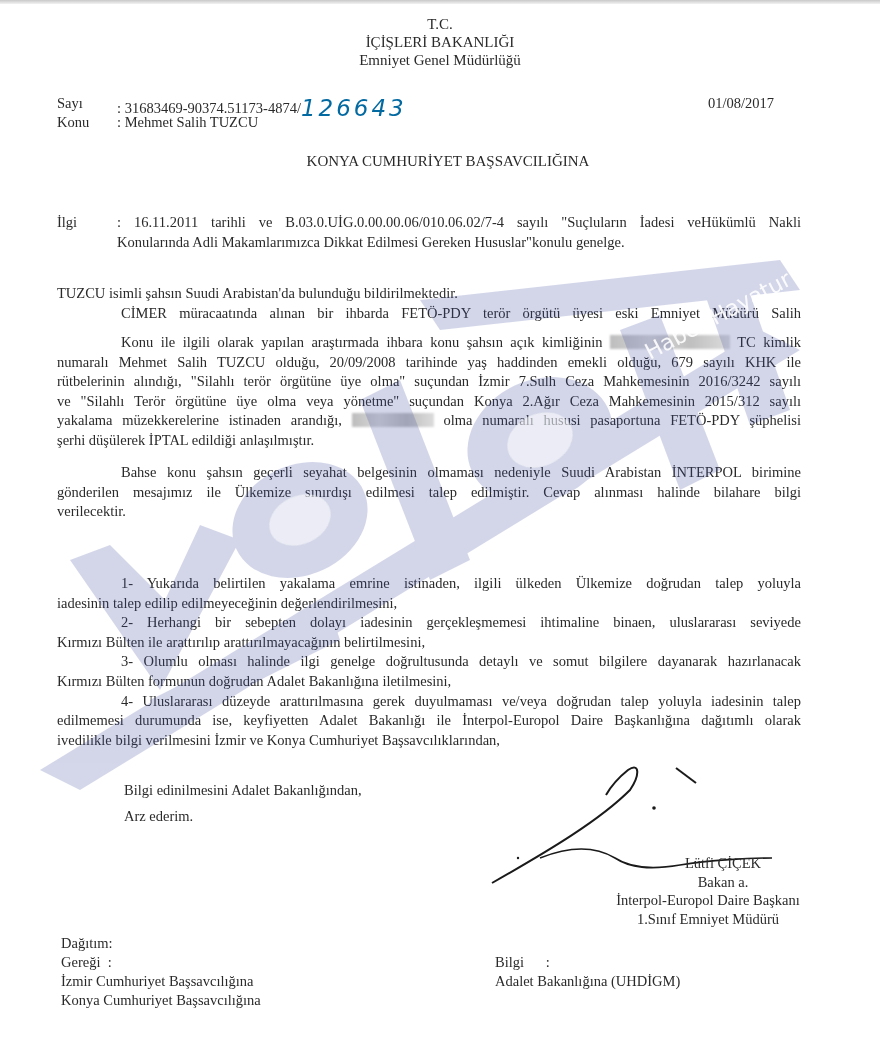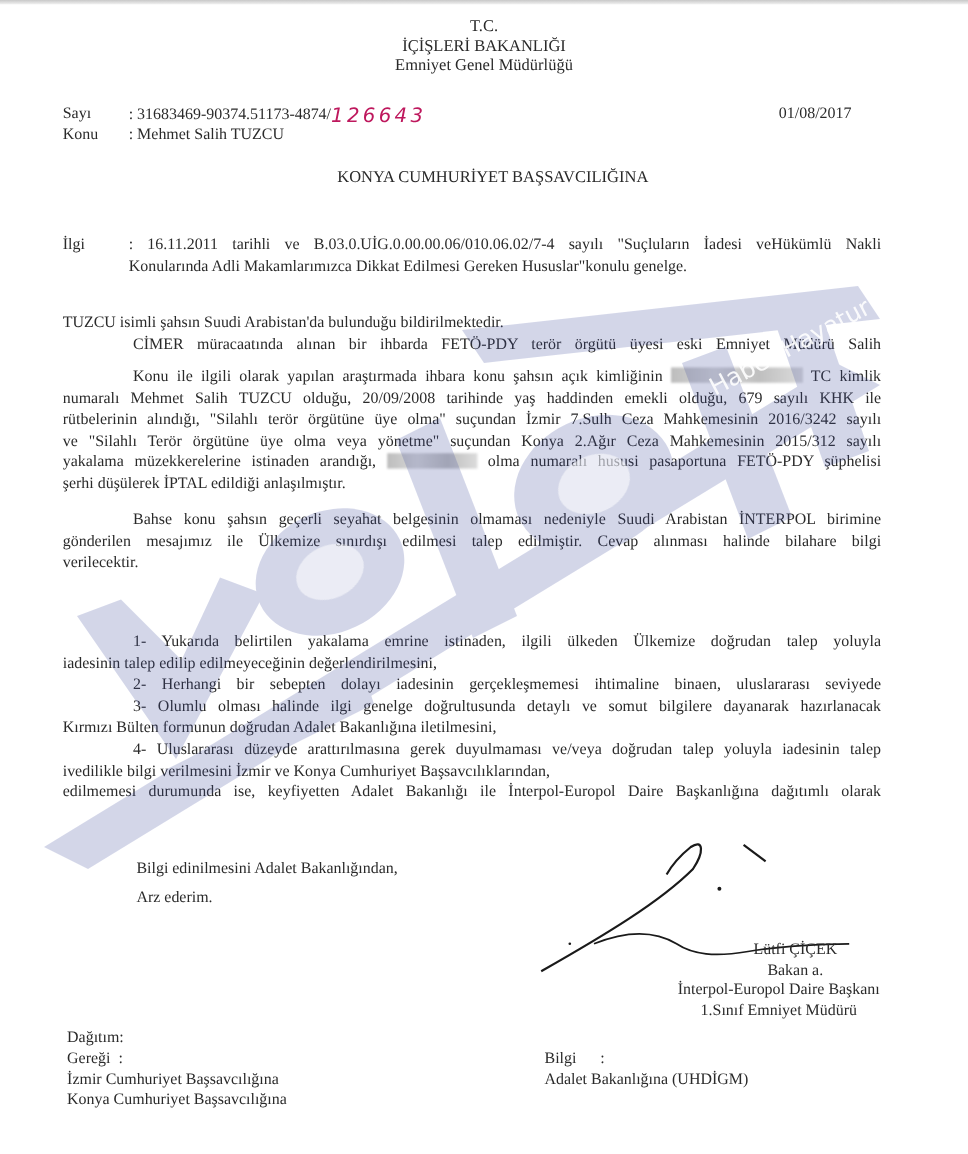--- a/index.html
+++ b/index.html
@@ -11,22 +11,22 @@
   .abs { position: absolute; white-space: nowrap; }
   .hdr { position: absolute; left: 0; width: 880px; text-align: center; font-size: 15px; line-height: 18px; }
   .meta { font-size: 14.5px; }
   .para { position: absolute; left: 57px; width: 744px; font-size: 14.5px; line-height: 19.6px;
           text-align: justify; }
   .para .line { display: block; text-align: justify; text-align-last: justify; white-space: nowrap; }
   .para .line.last { text-align-last: left; }
   .indent { padding-left: 64px; }
   .redact { display: inline-block; background: linear-gradient(90deg,#bdbdbd,#d8d8d8,#bfbfbf,#dcdcdc);
             height: 14px; vertical-align: -2px; filter: blur(1px); }
-  .handnum { font-family: "DejaVu Sans", sans-serif; font-size: 18px; font-style: italic;
-             letter-spacing: 3px; color: #be185d; vertical-align: -3px; }
+  .handnum { font-family: "DejaVu Sans", sans-serif; font-size: 23px; font-style: italic;
+             letter-spacing: 3px; color: #0369a1; vertical-align: -3px; }
   .watermark { position: absolute; left: 0; top: 0; width: 880px; height: 1049px; pointer-events: none; }
   .sigblock { position: absolute; text-align: center; font-size: 14.5px; line-height: 18.5px; }
 </style>
 </head>
 <body>
 
 <div class="topbar"></div>
 
 <div class="page">
 
@@ -68,25 +68,26 @@
     <span class="line indent">Bahse konu şahsın geçerli seyahat belgesinin olmaması nedeniyle Suudi Arabistan İNTERPOL birimine</span>
     <span class="line">gönderilen mesajımız ile Ülkemize sınırdışı edilmesi talep edilmiştir. Cevap alınması halinde bilahare bilgi</span>
     <span class="line last">verilecektir.</span>
   </div>
 
 
   <div class="para" style="top:574px;">
     <span class="line indent">1- Yukarıda belirtilen yakalama emrine istinaden, ilgili ülkeden Ülkemize doğrudan talep yoluyla</span>
     <span class="line last">iadesinin talep edilip edilmeyeceğinin değerlendirilmesini,</span>
     <span class="line indent">2- Herhangi bir sebepten dolayı iadesinin gerçekleşmemesi ihtimaline binaen, uluslararası seviyede</span>
+    <span class="line last">Kırmızı Bülten ile arattırılıp arattırılmayacağının belirtilmesini,</span>
     <span class="line indent">3- Olumlu olması halinde ilgi genelge doğrultusunda detaylı ve somut bilgilere dayanarak hazırlanacak</span>
     <span class="line last">Kırmızı Bülten formunun doğrudan Adalet Bakanlığına iletilmesini,</span>
     <span class="line indent">4- Uluslararası düzeyde arattırılmasına gerek duyulmaması ve/veya doğrudan talep yoluyla iadesinin talep</span>
+    <span class="line">edilmemesi durumunda ise, keyfiyetten Adalet Bakanlığı ile İnterpol-Europol Daire Başkanlığına dağıtımlı olarak</span>
     <span class="line last">ivedilikle bilgi verilmesini İzmir ve Konya Cumhuriyet Başsavcılıklarından,</span>
-    <span class="line">edilmemesi durumunda ise, keyfiyetten Adalet Bakanlığı ile İnterpol-Europol Daire Başkanlığına dağıtımlı olarak</span>
   </div>
 
   <div class="abs meta" style="left:124px; top:782px;">Bilgi edinilmesini Adalet Bakanlığından,</div>
   <div class="abs meta" style="left:124px; top:808px;">Arz ederim.</div>
 
   <svg class="abs" style="left:480px; top:750px;" width="320" height="140" viewBox="0 0 320 140">
     <path d="M12 133 C 70 100, 120 70, 150 40 C 160 25, 160 12, 148 20 C 138 28, 130 38, 126 45" fill="none" stroke="#1a1a1a" stroke-width="2"></path>
     <path d="M60 108 C 90 96, 115 96, 135 108 C 150 118, 170 120, 200 115 C 230 110, 270 108, 292 108" fill="none" stroke="#1a1a1a" stroke-width="1.6"></path>
     <path d="M196 18 L 216 33" fill="none" stroke="#1a1a1a" stroke-width="2"></path>
     <circle cx="174" cy="58" r="1.8" fill="#1a1a1a"></circle>

